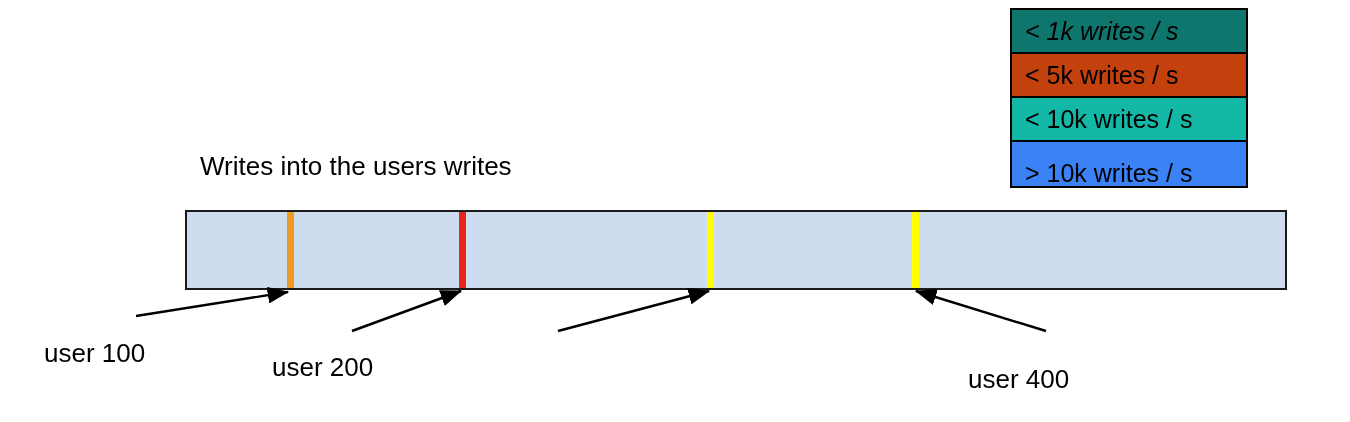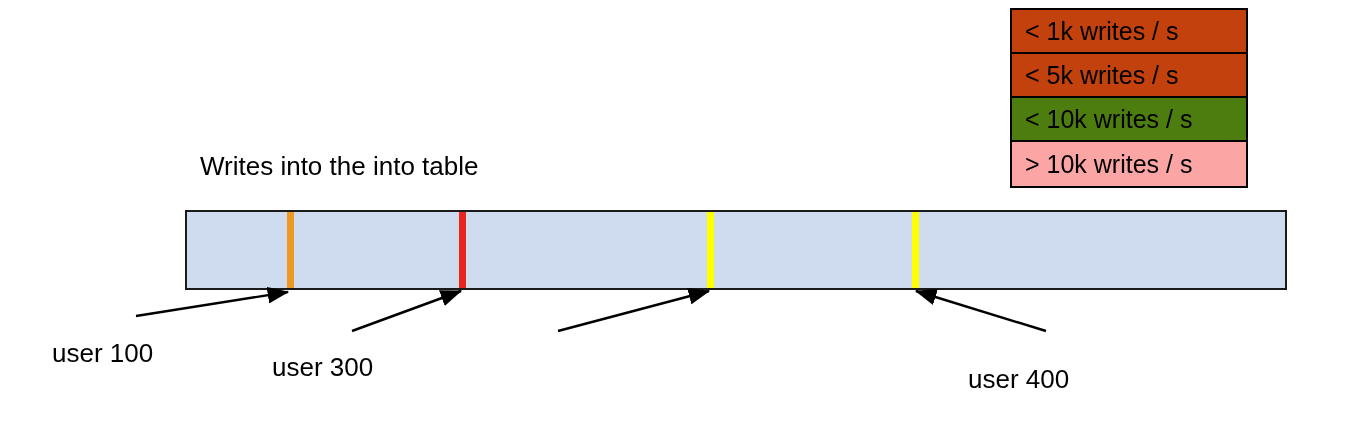--- a/index.html
+++ b/index.html
@@ -98,52 +98,52 @@
     overflow: visible;
     pointer-events: none;
   }
 </style>
 </head>
 <body style="background: rgb(255, 255, 255); width: 1350px; height: 422px;">
 
 <div id="stage">
 
   <div class="legend">
-    <div class="legend-row" style="background: #c2410c;">
+    <div class="legend-row" style="background: #0f766e; font-style: italic;">
       <span class="legend-label">&lt; 1k writes / s</span>
     </div>
     <div class="legend-row" style="background: #c2410c;">
       <span class="legend-label">&lt; 5k writes / s</span>
     </div>
-    <div class="legend-row" style="background: #4d7c0f;">
+    <div class="legend-row" style="background: #14b8a6;">
       <span class="legend-label">&lt; 10k writes / s</span>
     </div>
-    <div class="legend-row" style="background: #fca5a5;">
+    <div class="legend-row" style="background: #3b82f6; align-items: flex-end;">
       <span class="legend-label">&gt; 10k writes / s</span>
     </div>
   </div>
 
-  <div class="caption">Writes into the into table</div>
+  <div class="caption">Writes into the users writes</div>
 
   <div class="bar" style="left: 185px; top: 210px; width: 1102px; height: 80px; background: rgb(207, 220, 239); border-color: rgb(26, 26, 26);">
     <div class="stripe" style="background: rgb(238, 154, 34); left: 100px; width: 7px;"></div>
     <div class="stripe" style="background: rgb(232, 37, 28); left: 272px; width: 7px;"></div>
     <div class="stripe" style="background: rgb(255, 255, 0); left: 520px; width: 7px;"></div>
     <div class="stripe" style="background: rgb(255, 255, 0); left: 725px; width: 7px;"></div>
   </div>
 
   <svg class="arrows" viewBox="0 0 1350 422">
     <defs>
       <marker id="arrowhead" markerWidth="9" markerHeight="7" refX="8.5" refY="3.5" orient="auto" markerUnits="strokeWidth">
         <polygon points="0 0, 9 3.5, 0 7" fill="#000000"></polygon>
       </marker>
     </defs>
     <line stroke="#000000" stroke-width="2.4" marker-end="url(#arrowhead)" x1="136" y1="316" x2="288" y2="292"></line>
     <line stroke="#000000" stroke-width="2.4" marker-end="url(#arrowhead)" x1="352" y1="331" x2="461" y2="291"></line>
     <line stroke="#000000" stroke-width="2.4" marker-end="url(#arrowhead)" x1="558" y1="331" x2="709" y2="291"></line>
     <line stroke="#000000" stroke-width="2.4" marker-end="url(#arrowhead)" x1="1046" y1="331" x2="916" y2="291"></line>
   </svg>
 
-  <div class="ulabel" style="left: 52px; top: 338px;">user 100</div>
-  <div class="ulabel" style="left: 272px; top: 352px;">user 300</div>
+  <div class="ulabel" style="left: 44px; top: 338px;">user 100</div>
+  <div class="ulabel" style="left: 272px; top: 352px;">user 200</div>
   <div class="ulabel" style="left: 968px; top: 352px; margin-top: 12px;">user 400</div>
 
 </div>
 
 </body></html>

